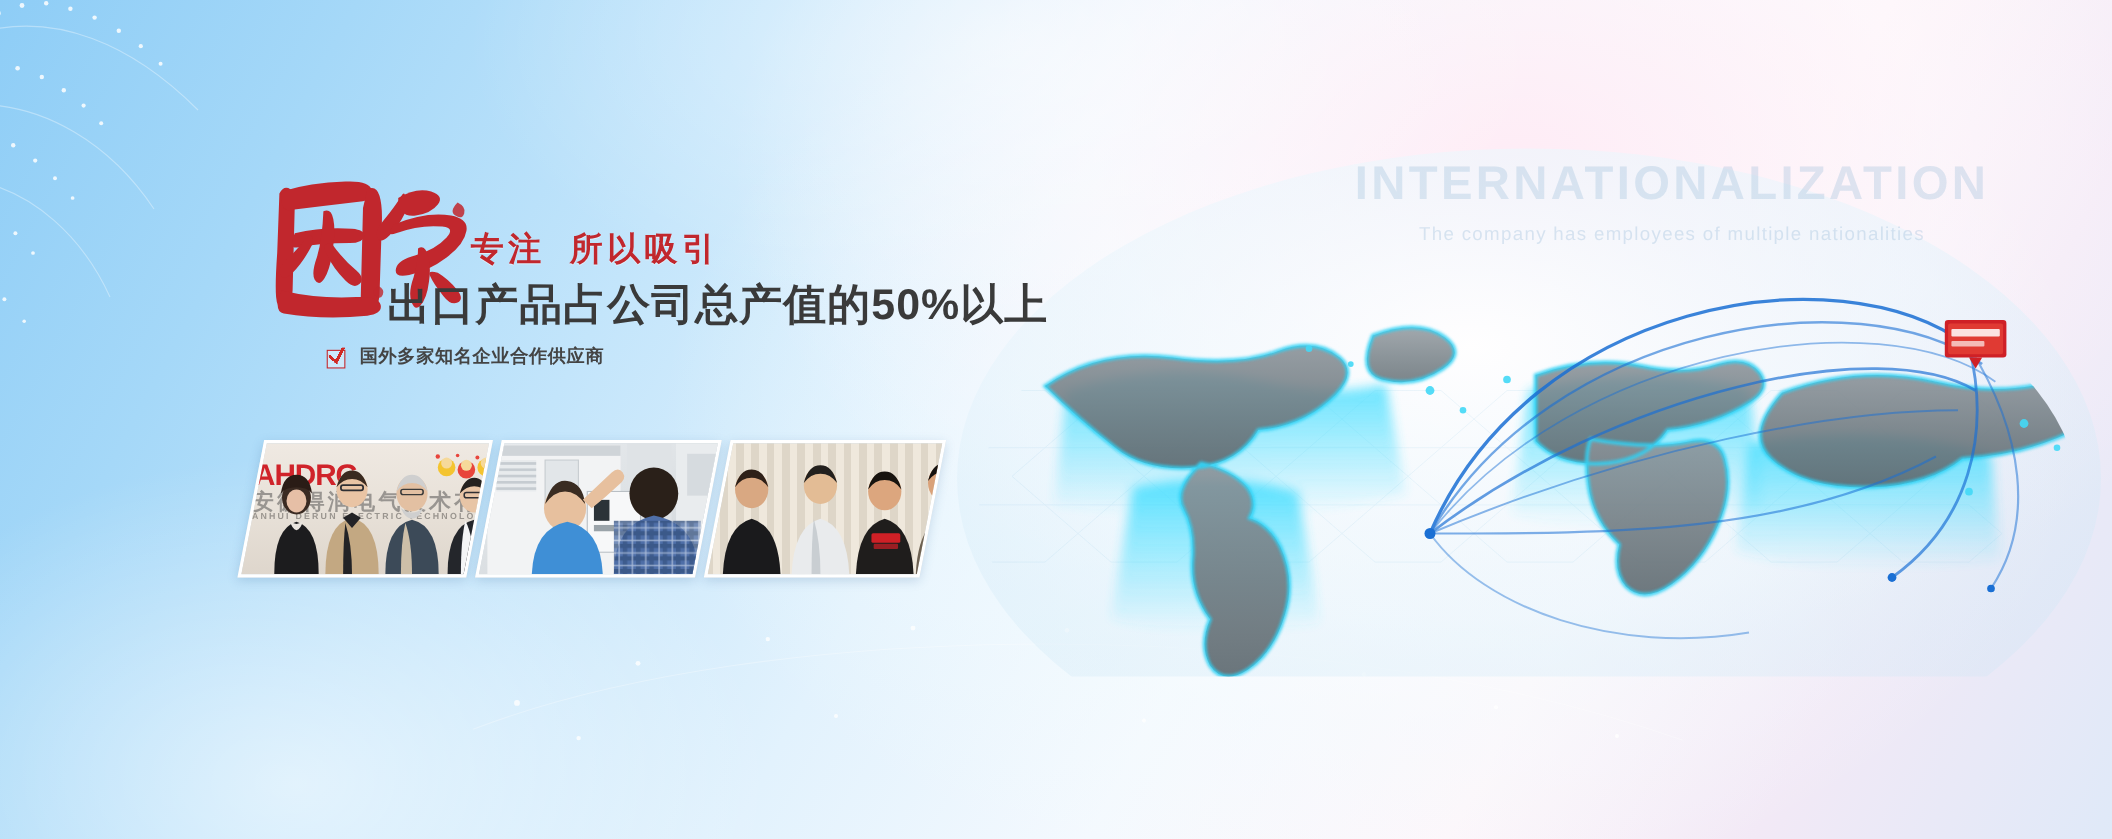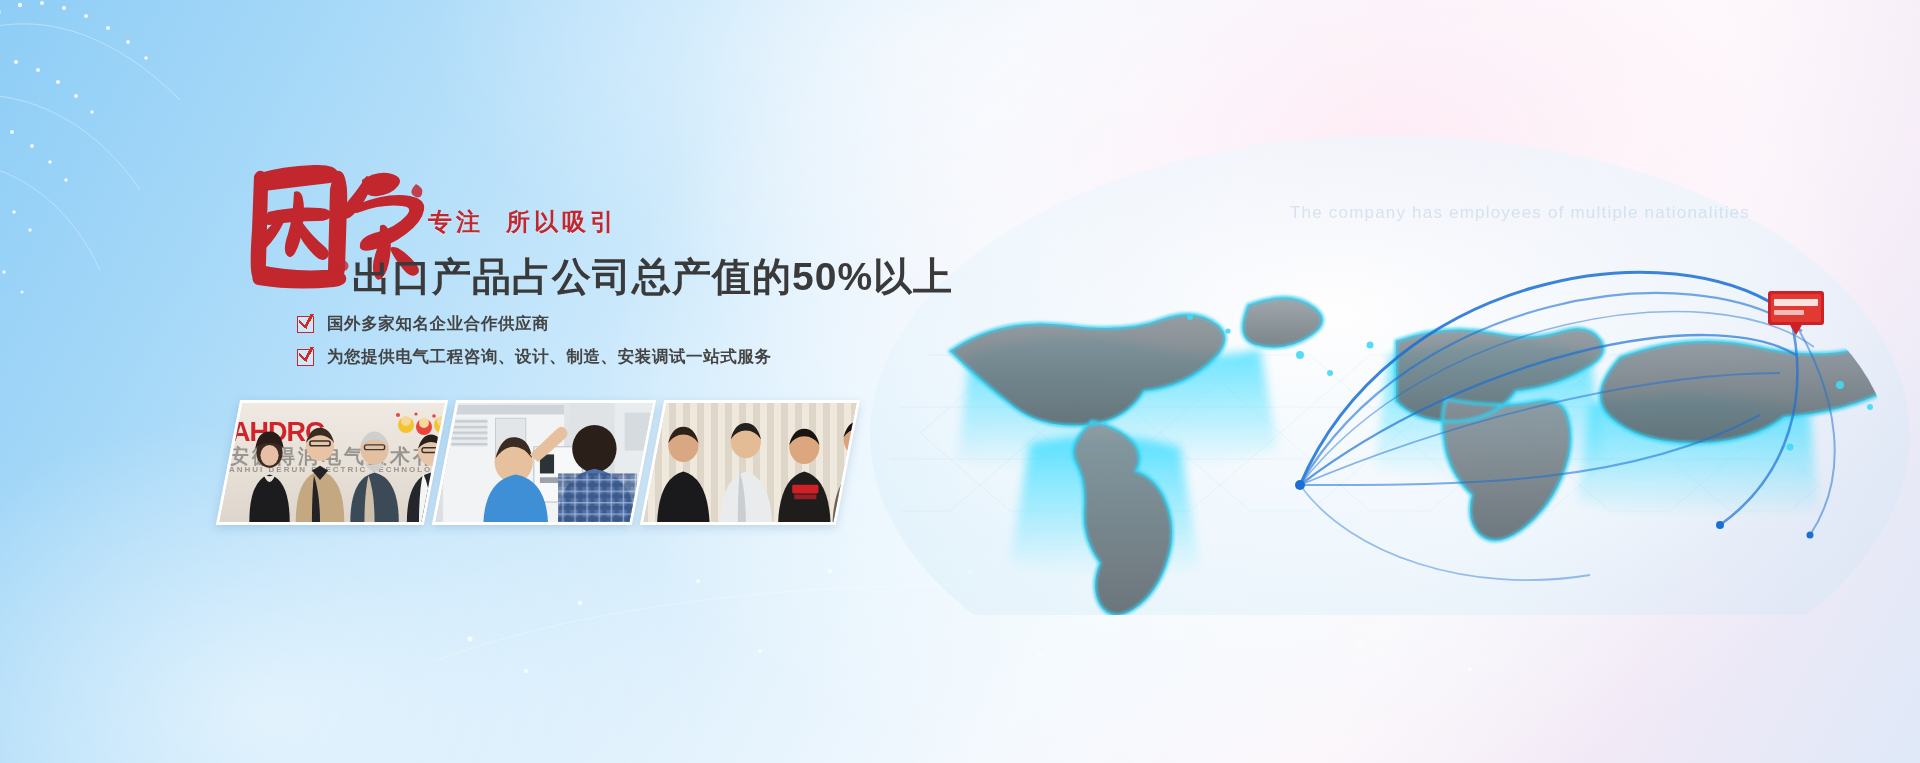--- a/index.html
+++ b/index.html
@@ -45,34 +45,34 @@
     font-family:"Liberation Sans",sans-serif;white-space:nowrap;
   }
 
   
   .headline{position:absolute;left:240px;top:160px;width:700px;}
   .brush{
     position:absolute;left:0px;top:0px;width:210px;height:130px;
   }
   .tagline{
     position:absolute;left:188px;top:46px;
-    color:#c1272d;font-size:24px;font-weight:700;letter-spacing:4px;
+    color:#c1272d;font-size:30px;font-weight:700;letter-spacing:4px;
     font-family:"DejaVu Sans","Liberation Sans",sans-serif;white-space:nowrap;
     text-shadow:0 1px 0 rgba(255,255,255,0.5);
   }
   .tagline .gap{display:inline-block;width:22px;}
   .subline{
     position:absolute;left:112px;top:90px;
     color:#3a3a3a;font-size:39px;font-weight:700;letter-spacing:1px;
     font-family:Liberation Sans, sans-serif;white-space:nowrap;
   }
 
   
   .bullets{position:absolute;left:265px;top:313px;}
-  .bullet{display:flex;align-items:center;margin-bottom:11px;padding-left:32px;}
+  .bullet{display:flex;align-items:flex-end;margin-bottom:11px;padding-left:32px;}
   .chk{
     width:15px;height:15px;border:1.5px solid #c1272d;position:relative;
     margin-right:13px;flex:0 0 auto;background:rgba(255,255,255,0.35);
   }
   .chk:after{
     content:"";position:absolute;left:1px;top:-3px;width:16px;height:15px;
     background:
       linear-gradient(40deg,transparent 43%,#d12a24 43%,#d12a24 58%,transparent 58%) no-repeat,
       linear-gradient(-62deg,transparent 46%,#d12a24 46%,#d12a24 62%,transparent 62%) no-repeat;
     background-size:9px 13px, 12px 16px;
@@ -169,20 +169,21 @@
         <circle cx="330" cy="108" r="1.8"></circle>
         <circle cx="610" cy="112" r="1.8"></circle>
     </g>
     <g fill="none" stroke="#ffffff" stroke-width="1" opacity="0.3">
       <path d="M0 120 C 260 20, 760 10, 1100 130"></path>
     </g>
   </svg>
 
   <div class="globe-wrap">
 
+    <div class="watermark">INTERNATIONALIZATION</div>
     <div class="watermark2">The company has employees of multiple nationalities</div>
 
     <svg width="1090" height="560" viewBox="0 0 1090 560">
       <defs>
         <radialGradient id="gsphere" cx="45%" cy="30%" r="75%">
           <stop offset="0%" stop-color="#ffffff" stop-opacity="0.9"></stop>
           <stop offset="55%" stop-color="#e6f4fc" stop-opacity="0.55"></stop>
           <stop offset="100%" stop-color="#bfe0f2" stop-opacity="0.18"></stop>
         </radialGradient>
         <linearGradient id="landg" x1="0" y1="0" x2="0" y2="1">
@@ -335,24 +336,20 @@
     </div>
 
     <div class="subline">出口产品占公司总产值的50%以上</div>
   </div>
 
   <div class="bullets">
     <div class="bullet">
       <span class="chk"></span>
       <span class="bullet-text">国外多家知名企业合作供应商</span>
     </div>
-    <div class="bullet">
-      <span class="chk"></span>
-      <span class="bullet-text">为您提供电气工程咨询、设计、制造、安装调试一站式服务</span>
-    </div>
   </div>
 
   <div class="photos">
 
     <div class="photo p1">
       <div class="photo-inner">
         <div class="ph1-bg"></div>
         <div class="ph1-logo">AHDRG</div>
         <div class="ph1-cn">安徽得润电气技术有限</div>
         <div class="ph1-en">ANHUI DERUN ELECTRIC TECHNOLOGY CO</div>

